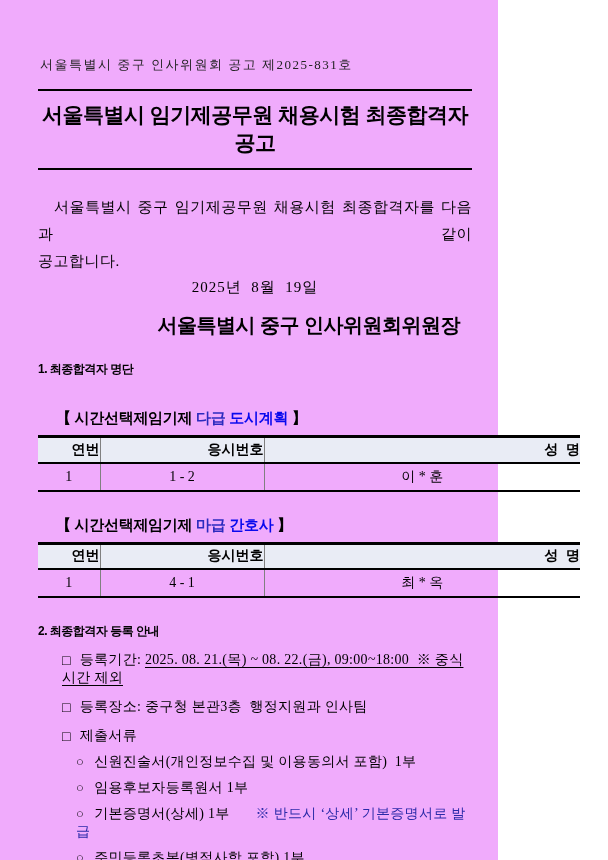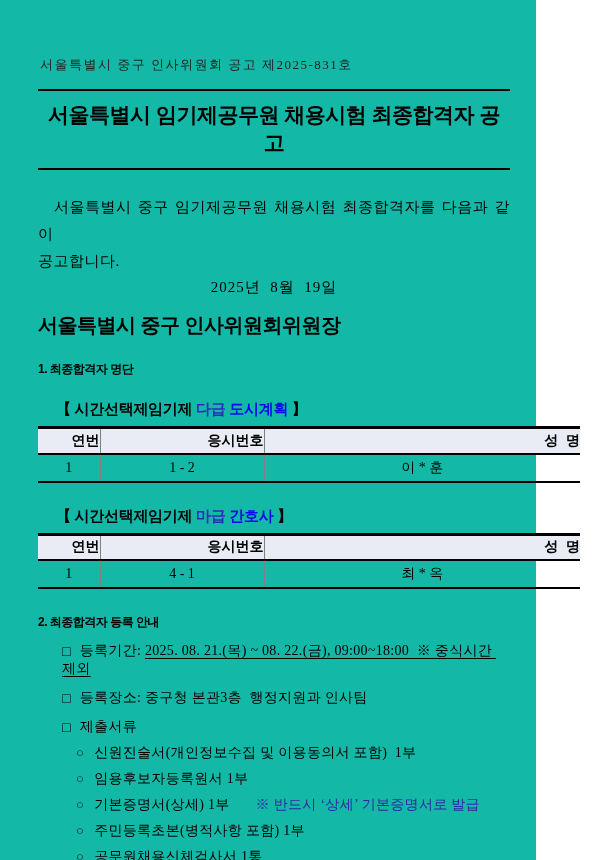--- a/index.html
+++ b/index.html
@@ -6,23 +6,23 @@
   html, body { background: #ffffff; }
   body {
     width: 608px;
     height: 860px;
     font-family: "Liberation Serif", "DejaVu Serif", serif;
     color: #000;
     overflow: hidden;
   }
   .page {
     position: relative;
-    width: 536px;
+    width: 498px;
     height: 860px;
-    background: #14b8a6;
+    background: #f0abfc;
     padding: 0 26px 0 38px;
   }
   .pre { white-space: pre-wrap; }
 
   
   .notice-no {
     padding-top: 56px;
     margin-left: 2px;
     font-size: 13px;
     letter-spacing: 1.5px;
@@ -43,21 +43,21 @@
     font-size: 21px;
     letter-spacing: -0.5px;
   }
 
   
   .intro { margin-top: 24px; font-size: 15px; line-height: 27px; letter-spacing: 0.5px; }
   .intro .l1 { text-indent: 16px; text-align: justify; text-align-last: justify; }
   .date-line { margin-top: 3px; text-align: center; font-size: 15px; letter-spacing: 1px; }
   .signer {
     margin-top: 15px;
-    text-align: left;
+    text-align: right;
     padding-right: 12px;
     font-family: "Liberation Sans", "DejaVu Sans", sans-serif;
     font-weight: bold;
     font-size: 20px;
     letter-spacing: -0.5px;
   }
 
   
   .sec-heading {
     font-family: "Liberation Sans", "DejaVu Sans", sans-serif;
@@ -68,21 +68,21 @@
   .sec1-heading { margin-top: 22px; }
   .sec2-heading { margin-top: 25px; }
 
   .group-label {
     margin-left: 18px;
     font-family: "Liberation Sans", "DejaVu Sans", sans-serif;
     font-weight: bold;
     font-size: 15px;
     letter-spacing: -0.3px;
   }
-  .group1-label { margin-top: 22px; }
+  .group1-label { margin-top: 31px; }
   .group2-label { margin-top: 24px; }
   .grade-text { color: #2b2bbe; }
   .job-text   { color: #0909ee; }
 
   
   table.results {
     margin-top: 7px;
     width: 542px;
     border-collapse: collapse;
     border-top: 3px solid #000;

